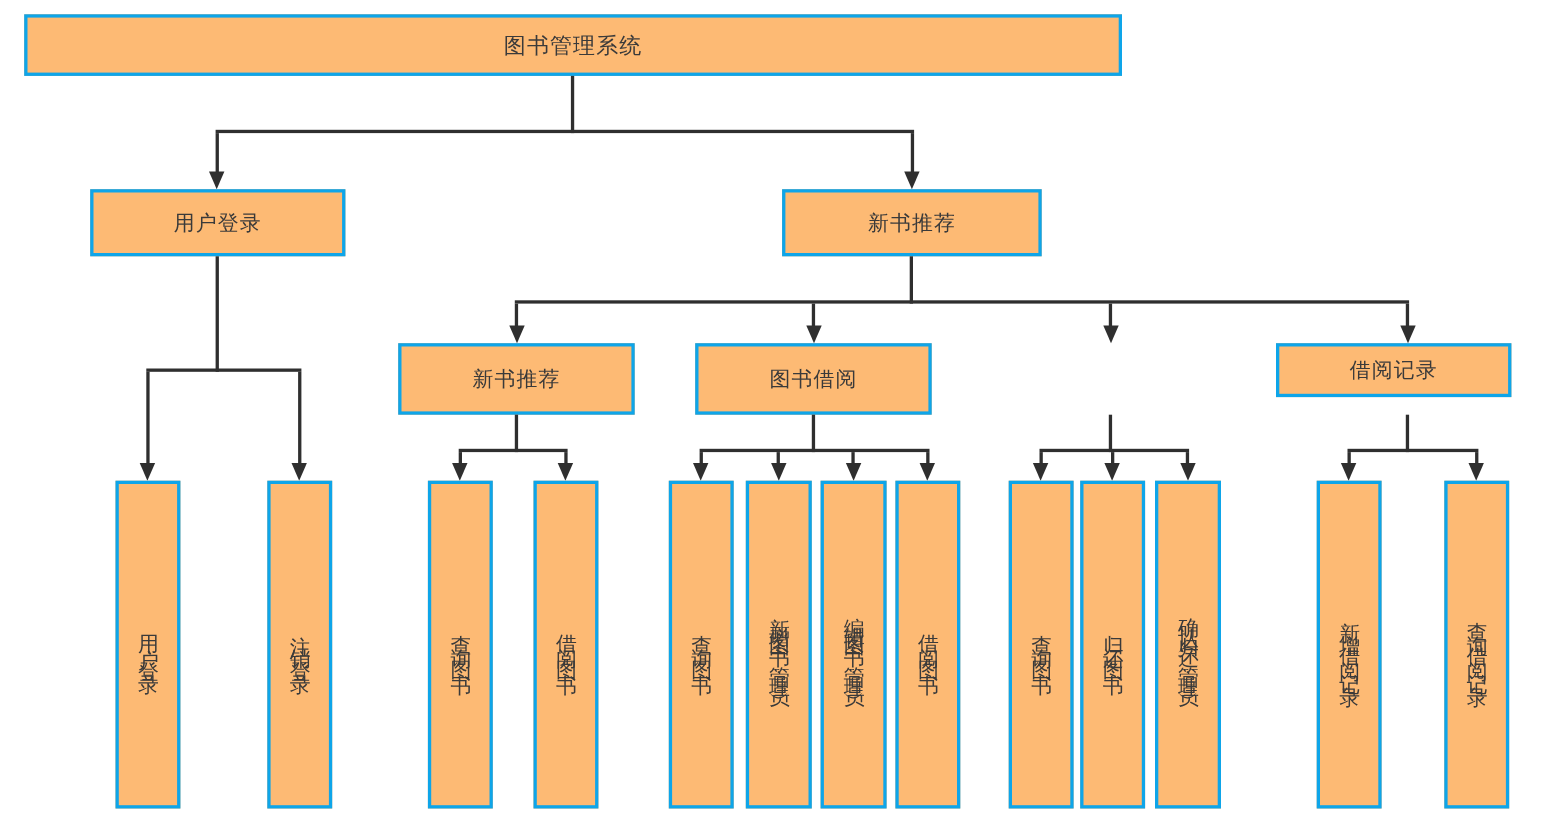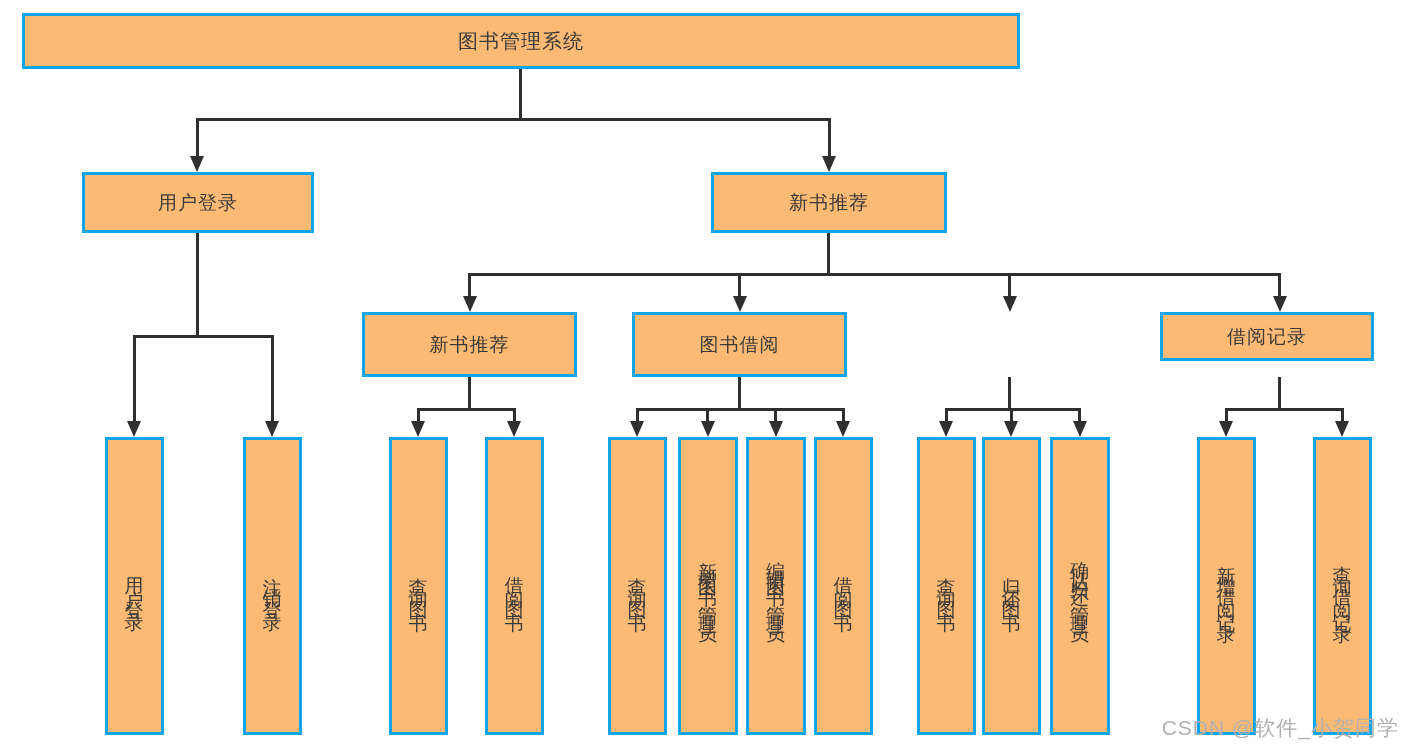--- a/index.html
+++ b/index.html
@@ -151,15 +151,14 @@
   <div class="line" style="left:1341px;top:411px;width:3px;height:12px"></div>
   <div class="arrow" style="left:1335px;top:421px"></div>
 
   <div class="box" style="left:1197px;top:437px;width:59px;height:298px">
     <span class="vtext">新增借阅记录</span>
   </div>
   <div class="box" style="left:1313px;top:437px;width:59px;height:298px">
     <span class="vtext">查询借阅记录</span>
   </div>
 
-  <div class="watermark">CSDN @软件_小贺同学</div>
 
 </div>
 
 </body></html>

